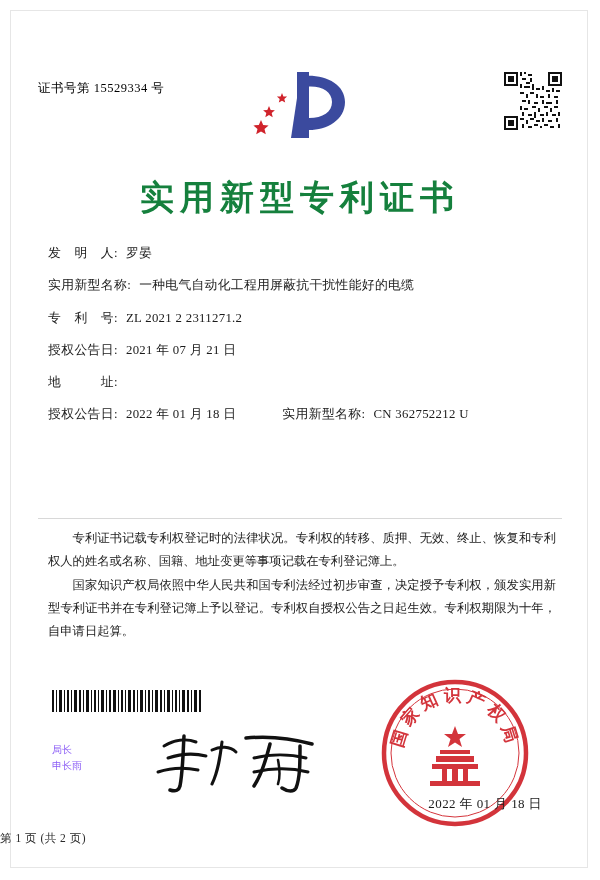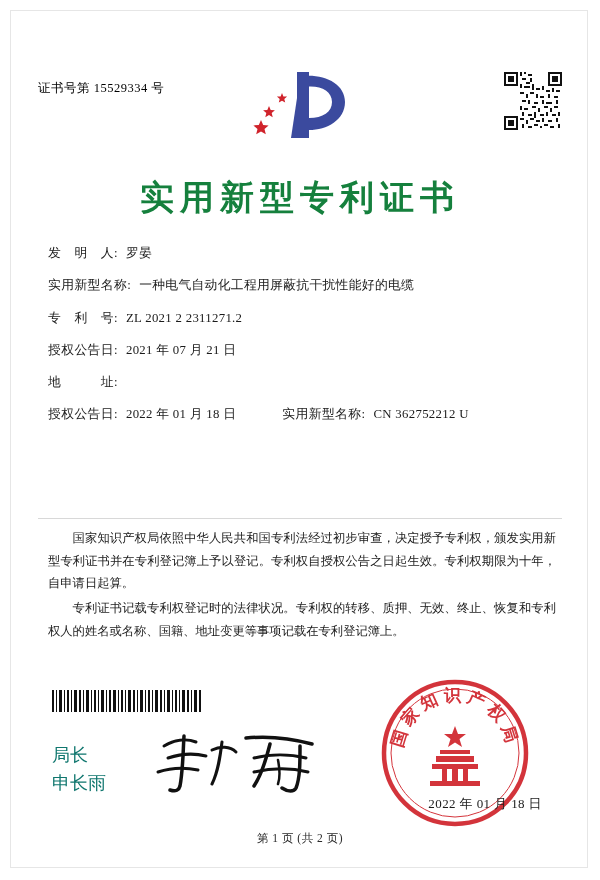--- a/index.html
+++ b/index.html
@@ -126,23 +126,23 @@
     left: 52px;
     top: 690px;
     width: 150px;
     height: 22px;
   }
 
   .sign-block {
     position: absolute;
     left: 52px;
     top: 742px;
-    font-size: 18px;
+    font-size: 10px;
     line-height: 1.55;
-    color: #0f766e;
+    color: #8b5cf6;
   }
   .signature {
     position: absolute;
     left: 150px;
     top: 728px;
     width: 190px;
     height: 70px;
   }
 
   
@@ -161,21 +161,20 @@
     font-size: 13px;
     color: #1b1b1b;
     letter-spacing: 0.4px;
   }
 
   .page-num {
     position: absolute;
     left: 0;
     right: 0;
     bottom: 34px;
-    text-align: center;
     font-size: 11.5px;
     color: #2a2a2a;
     letter-spacing: 0.5px;
   }
 </style>
 </head>
 <body>
 
 <div class="page">
   <div class="scan-frame"></div>
@@ -302,22 +301,22 @@
       <span class="field-label">授权公告日:</span>
       <span class="field-value">2022 年 01 月 18 日</span>
       <span class="field-label secondary-label">实用新型名称:</span>
       <span class="field-value">CN 362752212 U</span>
     </div>
   </div>
 
   <div class="divider"></div>
 
   <div class="paragraphs">
+    <p>专利证书记载专利权登记时的法律状况。专利权的转移、质押、无效、终止、恢复和专利权人的姓名或名称、国籍、地址变更等事项记载在专利登记簿上。</p>
     <p>国家知识产权局依照中华人民共和国专利法经过初步审查，决定授予专利权，颁发实用新型专利证书并在专利登记簿上予以登记。专利权自授权公告之日起生效。专利权期限为十年，自申请日起算。</p>
-    <p>专利证书记载专利权登记时的法律状况。专利权的转移、质押、无效、终止、恢复和专利权人的姓名或名称、国籍、地址变更等事项记载在专利登记簿上。</p>
   </div>
 
   <div class="barcode">
     <svg width="150" height="22" viewBox="0 0 150 22" shape-rendering="crispEdges">
       <rect width="150" height="22" fill="#ffffff"></rect>
       <g fill="#111111">
         <rect x="0" y="0" width="2" height="22"></rect>
           <rect x="4" y="0" width="1" height="22"></rect>
         <rect x="7" y="0" width="3" height="22"></rect>
           <rect x="12" y="0" width="1" height="22"></rect>

